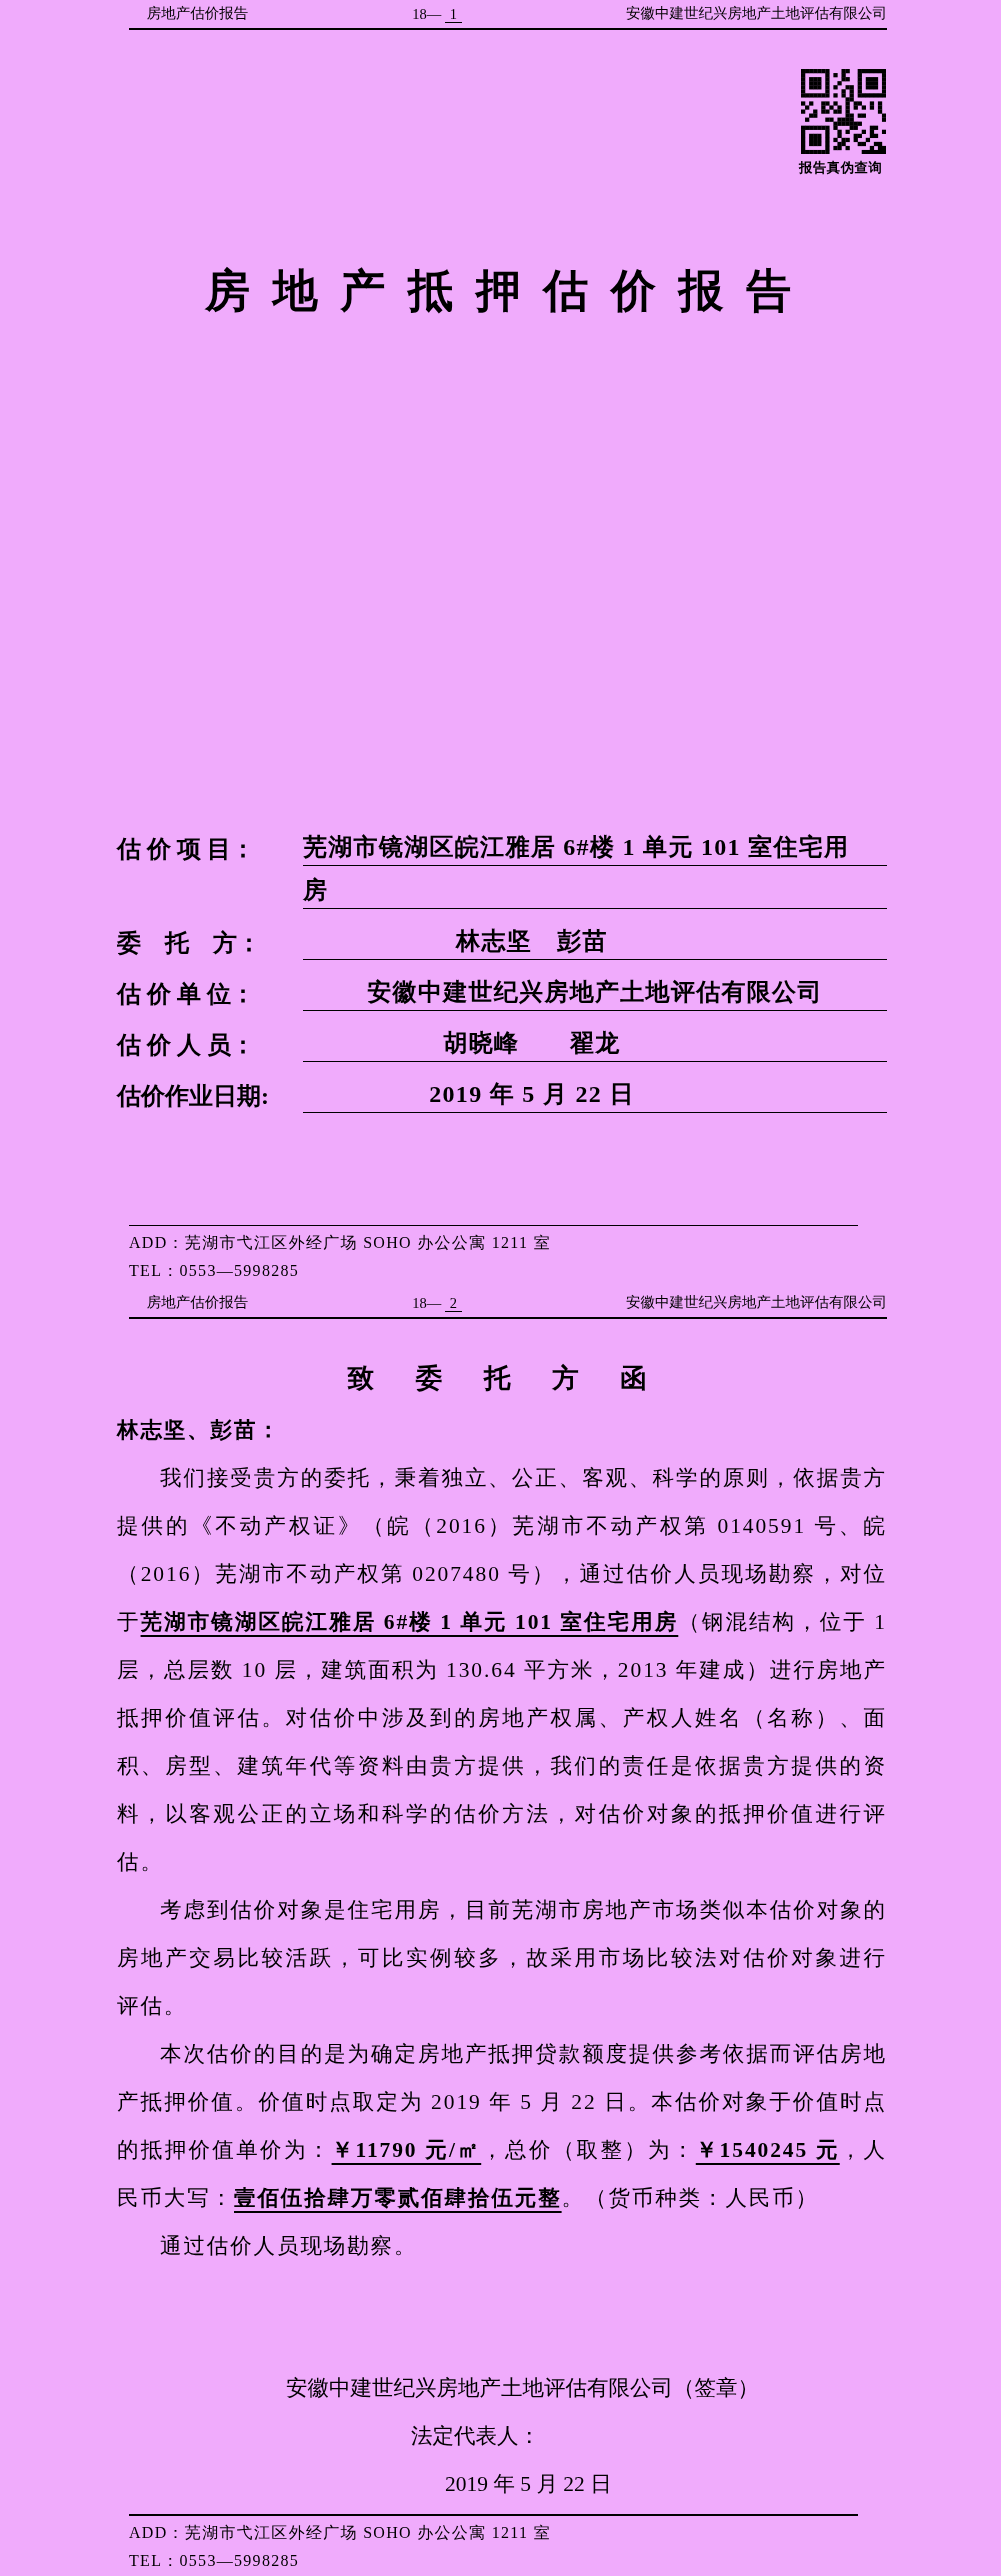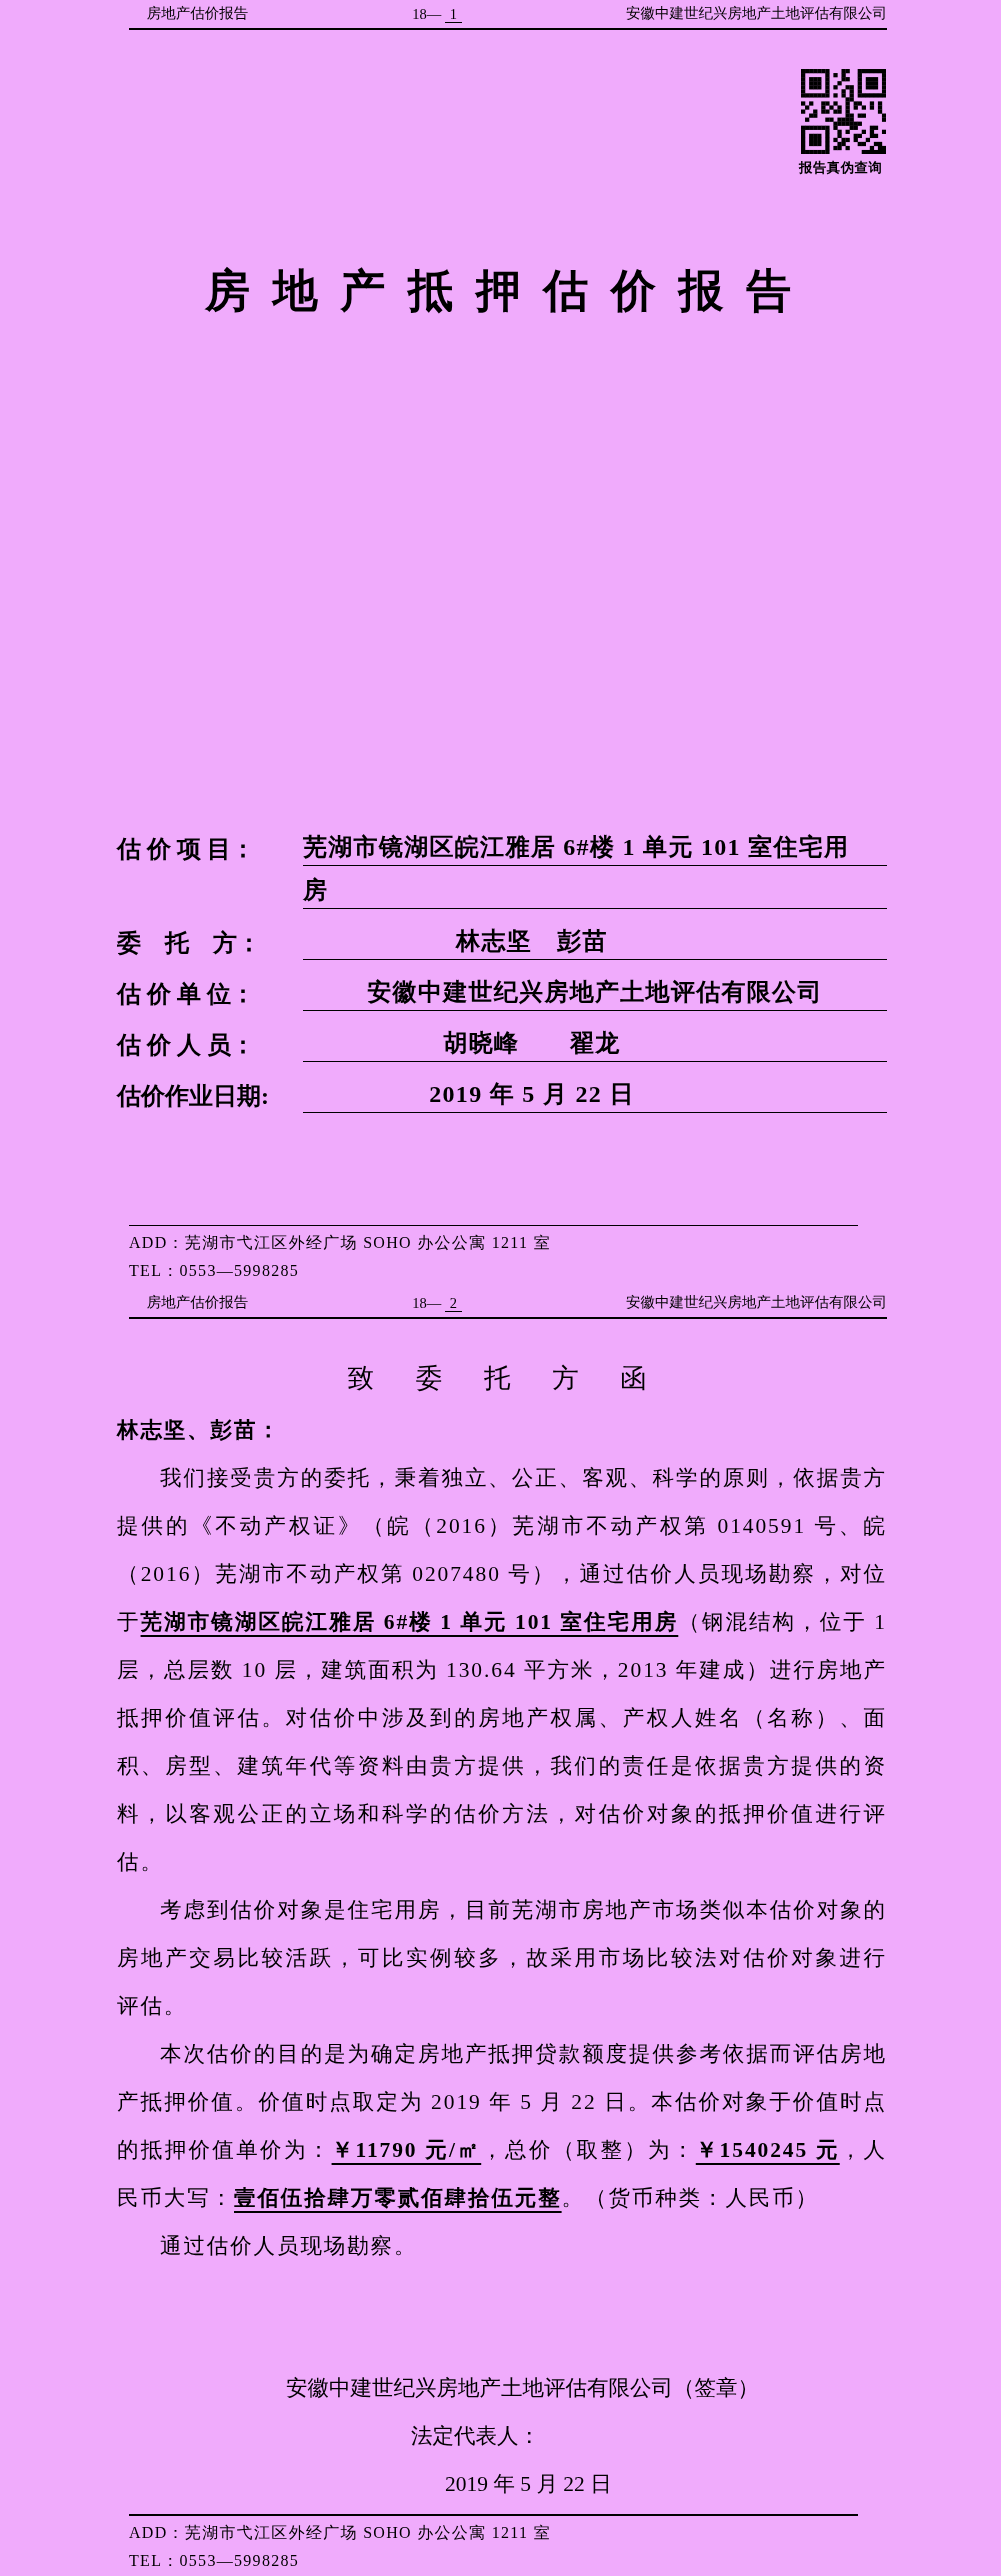--- a/index.html
+++ b/index.html
@@ -34,21 +34,21 @@
   .fvalue.shift{padding-right:126px;}
   .fvalue.thick{border-bottom-width:1.9px;}
 
   
   .pg-footer{position:absolute;left:129px;width:729px;border-top:1.9px solid #000;padding-top:3px;font-size:16px;letter-spacing:1.3px;}
   #page1 .pg-footer{top:1225px;}
   #page2 .pg-footer{top:1225px;border-top-width:2.5px;}
   .footer-line{line-height:28px;white-space:pre;}
 
   
-  .letter-title{position:absolute;top:71px;left:0;right:0;text-align:center;font-size:26.5px;font-weight:normal;letter-spacing:7.6px;white-space:pre;}
+  .letter-title{position:absolute;top:71px;left:0;right:0;text-align:center;font-size:26.5px;font-weight:bold;letter-spacing:7.6px;white-space:pre;}
   .letter-body{position:absolute;top:117px;left:117px;right:115px;font-size:21.5px;line-height:48px;letter-spacing:1.9px;text-align:justify;}
   .salutation{font-weight:bold;}
   .letter-body p{margin:0;text-indent:2em;}
   .bu{font-weight:bold;text-decoration:underline;text-underline-offset:5.7px;text-decoration-thickness:1.6px;}
 
   .signature{position:absolute;top:1075px;left:117px;right:115px;font-size:21.5px;line-height:48px;}
   .sig-company{padding-left:169px;white-space:pre;}
   .sig-rep{padding-left:294px;white-space:pre;}
   .sig-date{padding-left:328px;white-space:pre;}
 </style>

